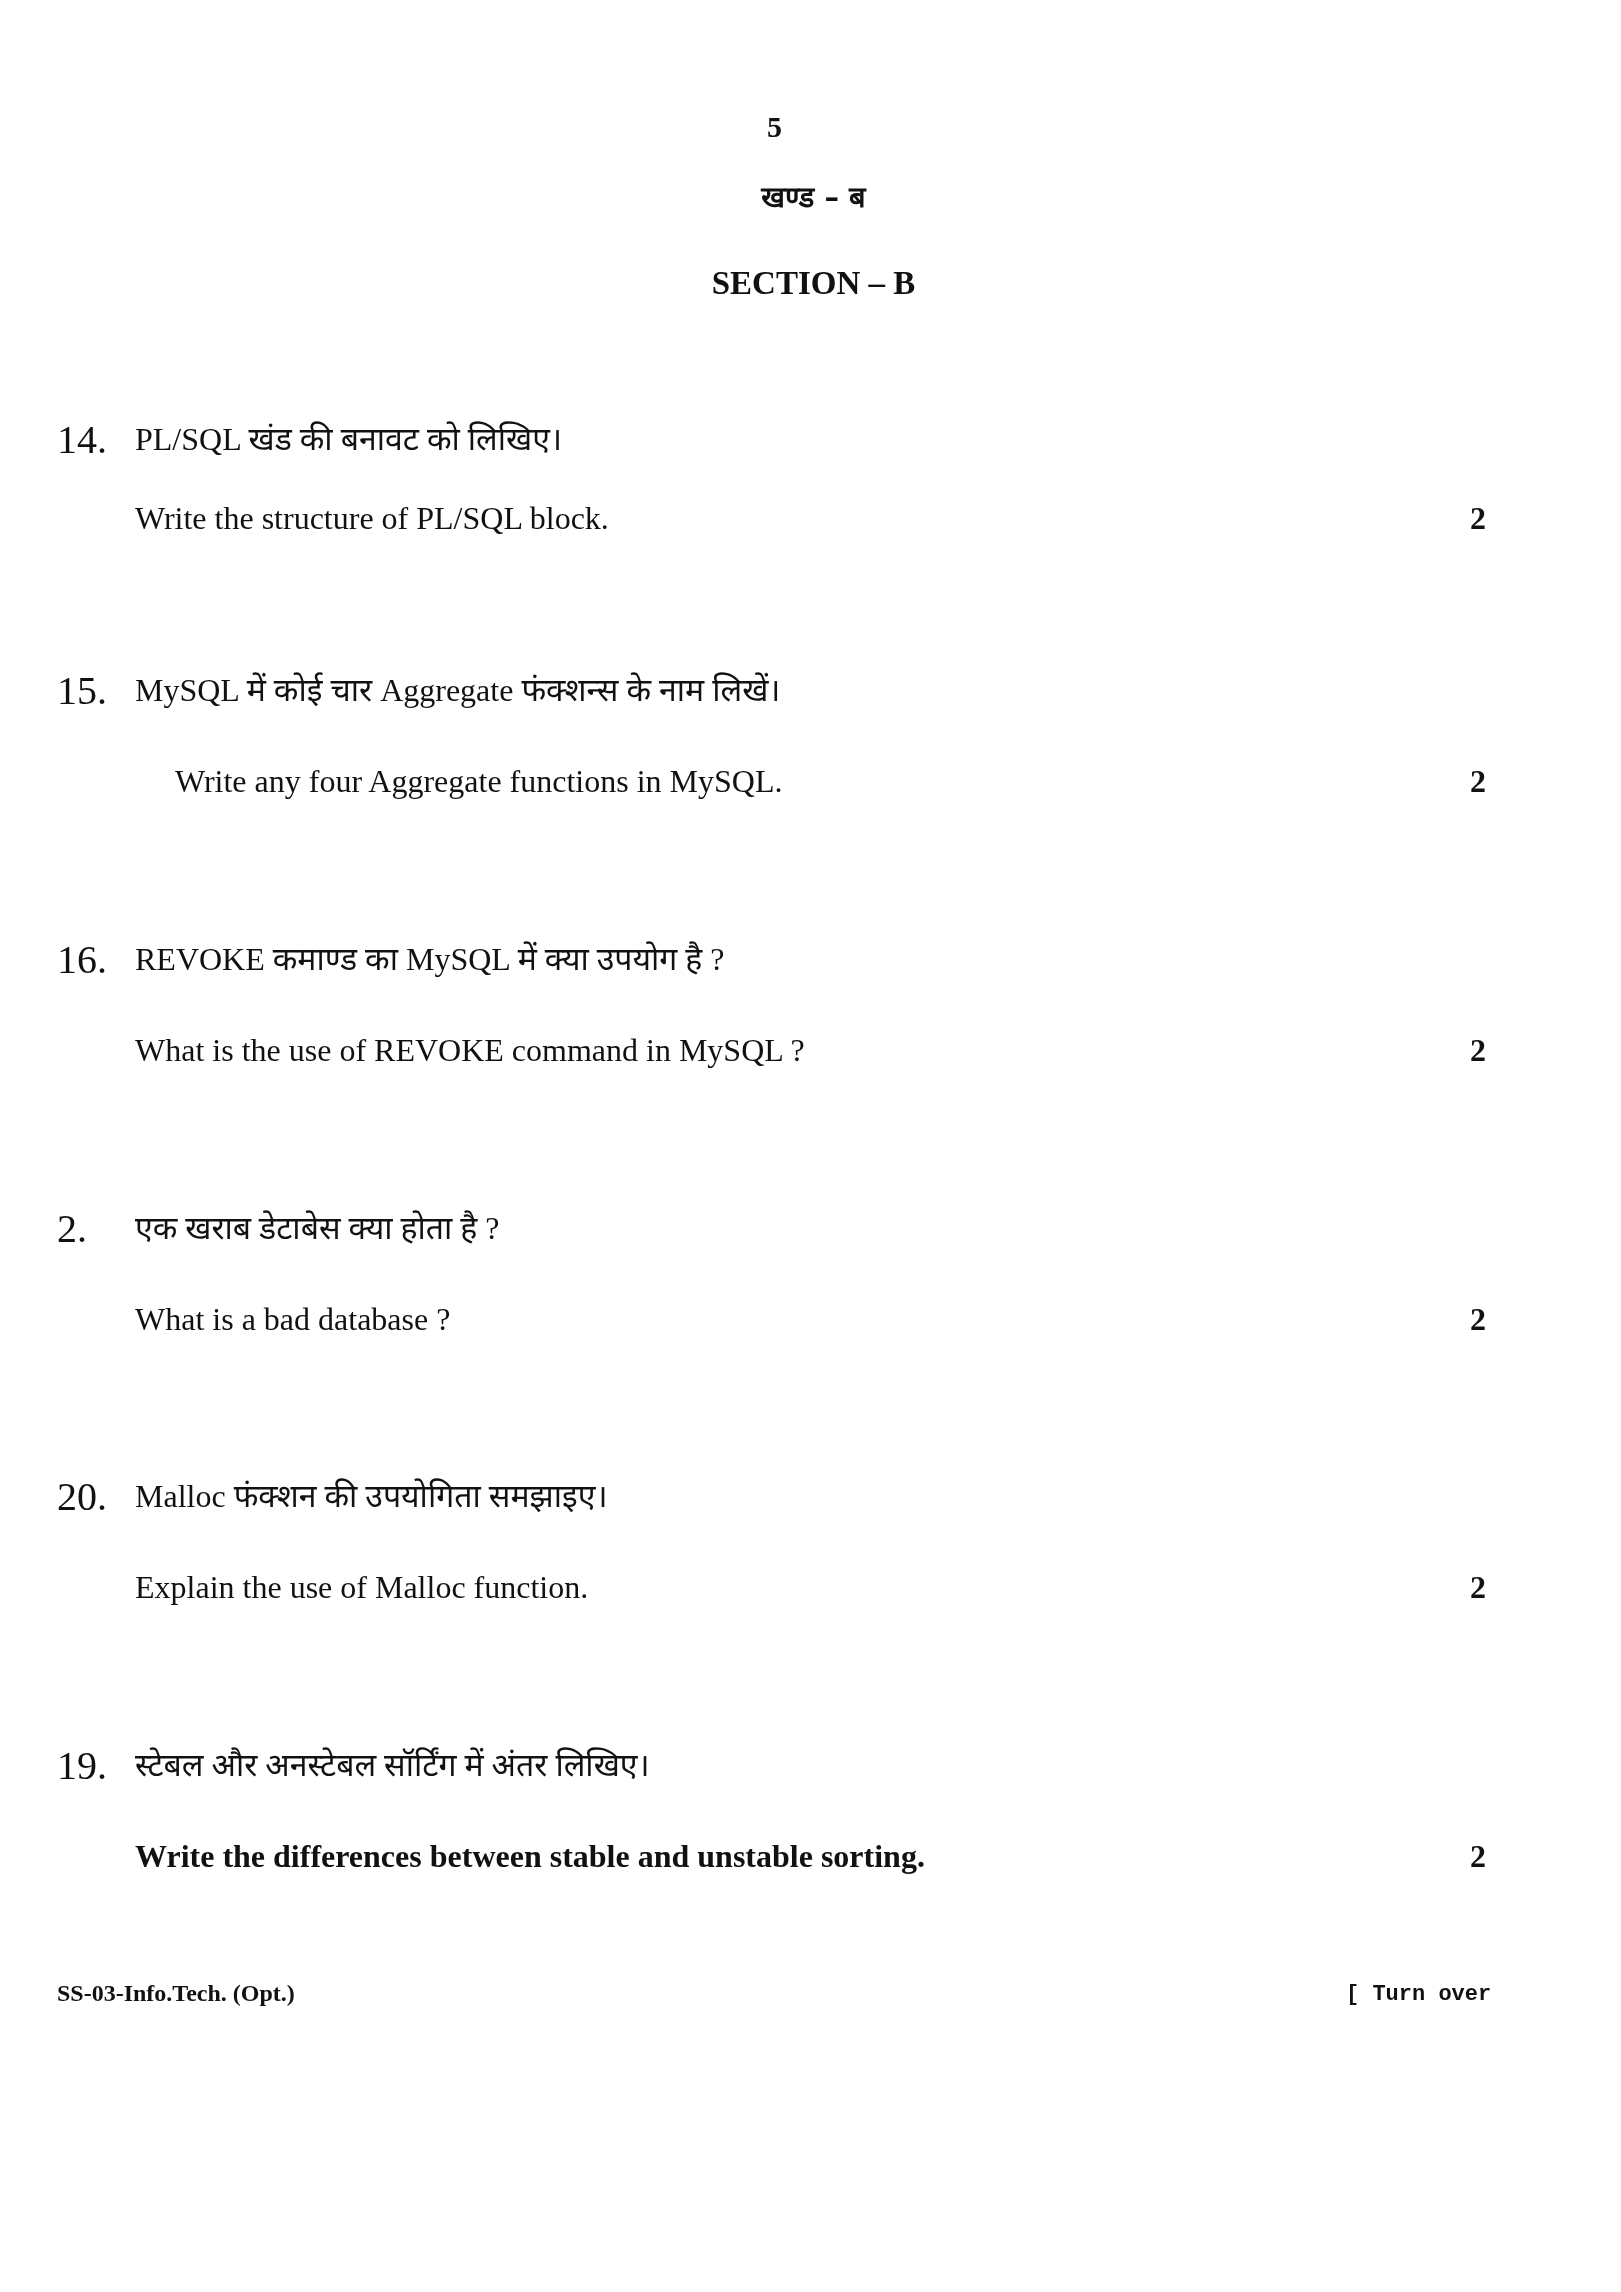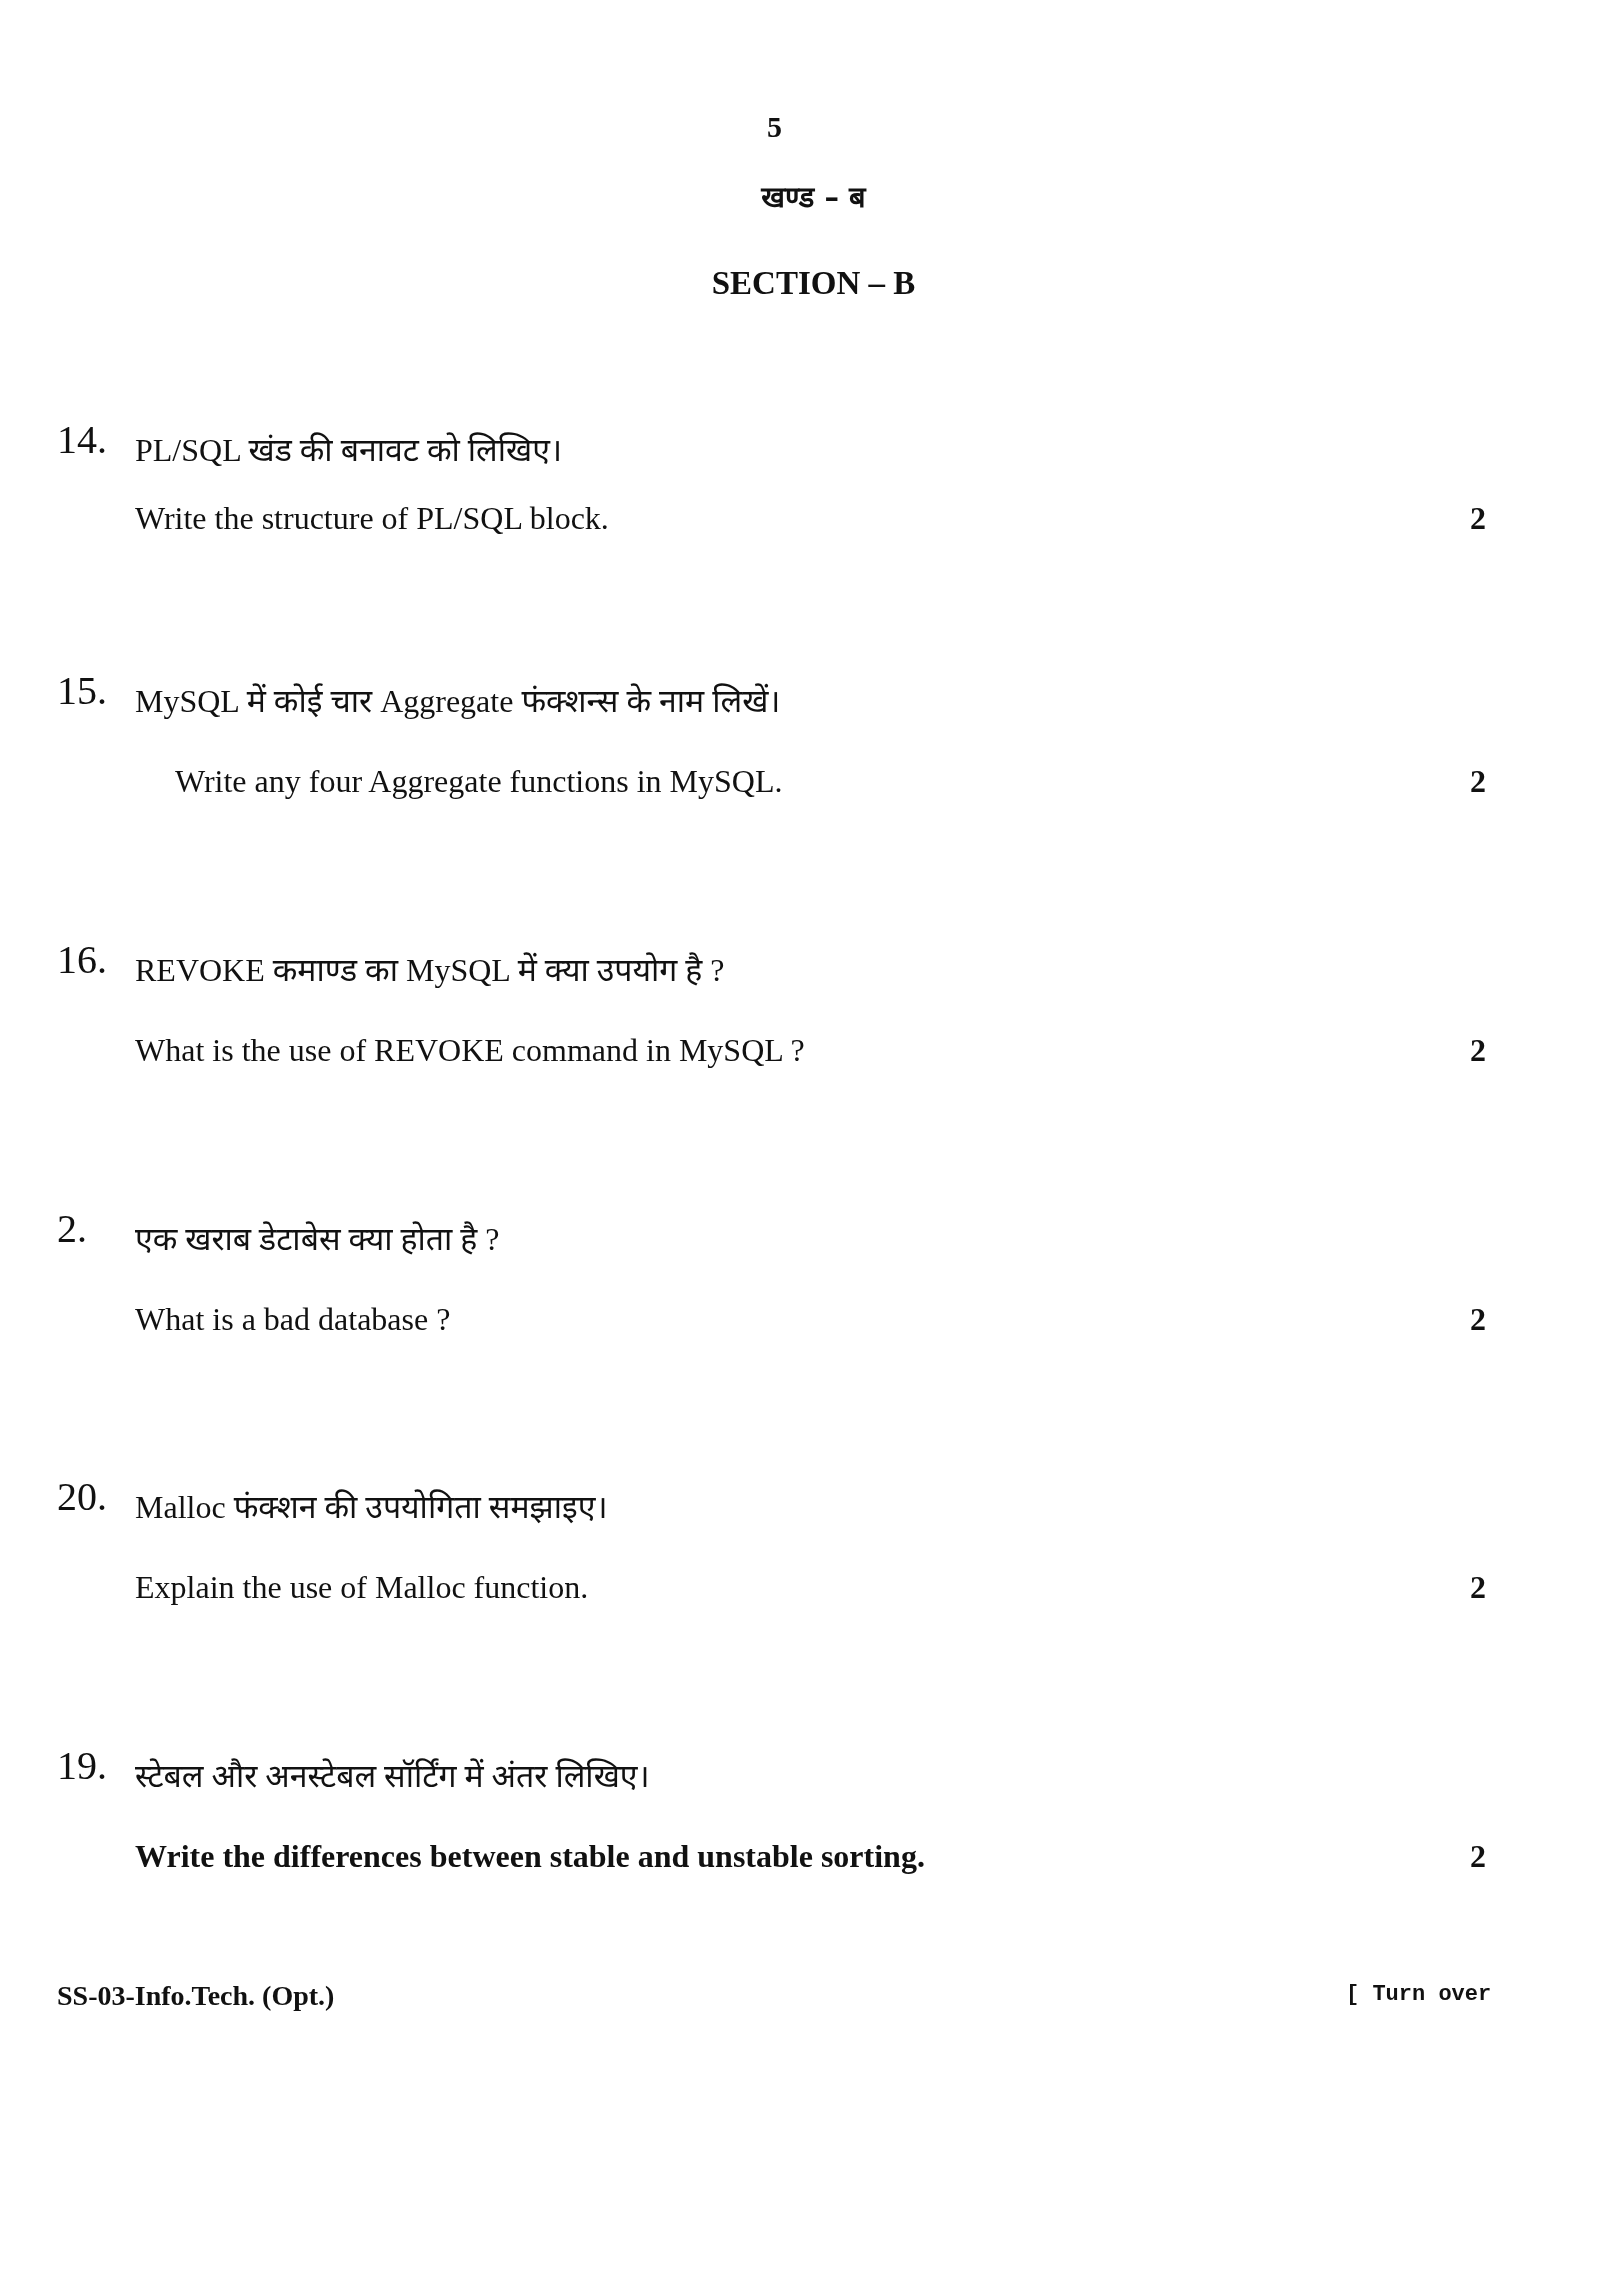--- a/index.html
+++ b/index.html
@@ -17,30 +17,30 @@
   }
   .section-english {
     position: absolute; top: 265px; left: 0; width: 1627px; text-align: center;
     font-size: 33px; font-weight: bold;
   }
   .question { position: absolute; left: 0; width: 1621px; }
   .q-number {
     position: absolute; left: 57px; top: 0; font-size: 40px;
   }
   .q-hindi {
-    position: absolute; left: 135px; top: 0; font-size: 32px; white-space: nowrap; margin-top: 11px;
+    position: absolute; left: 135px; top: 0; font-size: 32px; white-space: nowrap;
   }
   .q-english {
     position: absolute; left: 135px; font-size: 32px; white-space: nowrap;
   }
   .q-marks {
     position: absolute; left: 1470px; font-size: 32px; font-weight: bold;
   }
   .footer-code {
-    position: absolute; left: 57px; top: 1980px; font-size: 28px; font-weight: bold;
+    position: absolute; left: 57px; top: 1980px; font-size: 24px; font-weight: bold;
   }
   .footer-turn {
     position: absolute; left: 1346px; top: 1982px; font-size: 22px; font-weight: bold; font-family: Liberation Mono, monospace;
   }
 </style>
 </head>
 <body>
 
 <div class="page-number">5</div>
 <div class="section-hindi">खण्ड – ब</div>

